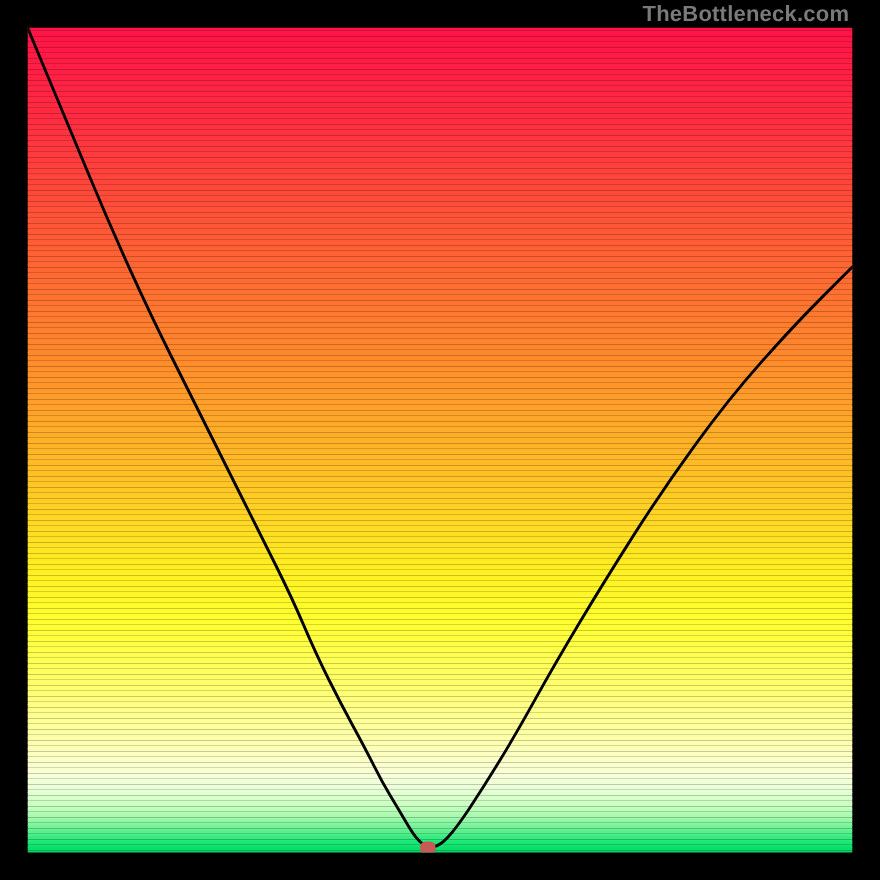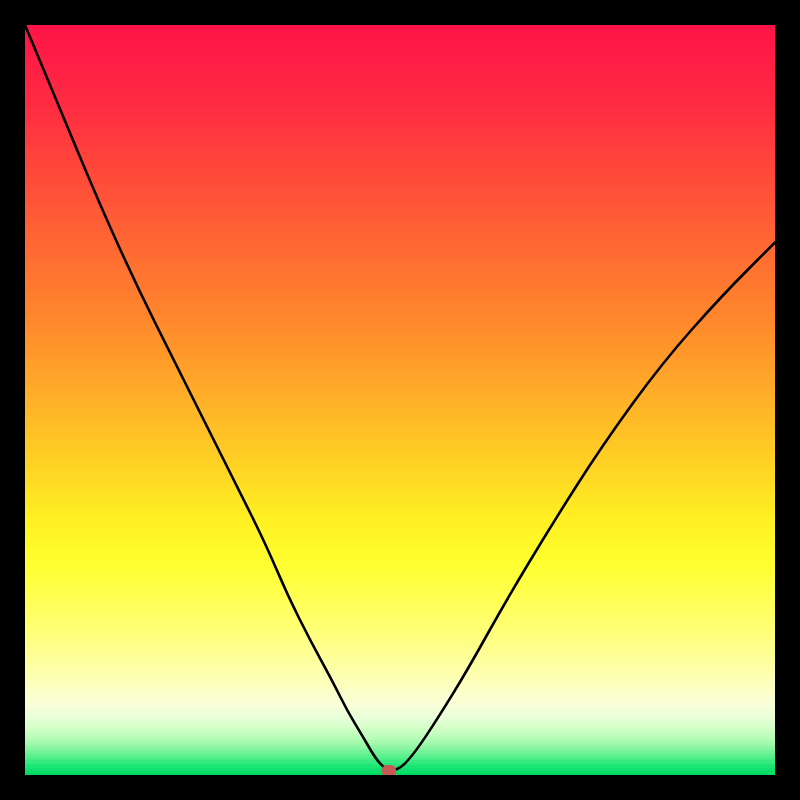--- a/index.html
+++ b/index.html
@@ -365,13 +365,14 @@
         <div class="strip" style="top:740px;height:3.1px;background:rgb(27,230,117);"></div>
         <div class="strip" style="top:742.5px;height:3.1px;background:rgb(18,225,111);"></div>
         <div class="strip" style="top:745px;height:3.1px;background:rgb(9,221,106);"></div>
         <div class="strip" style="top:747.5px;height:3.1px;background:rgb(0,217,100);"></div>
       </div>
     <svg class="curve" viewBox="0 0 750 750" preserveAspectRatio="none">
       <path id="curve-path" d="M 0.00 0.00 Q 0.00 0.00 18.75 45.00 Q 37.50 90.00 56.25 135.00 Q 75.00 180.00 93.75 221.25 Q 112.50 262.50 131.25 300.00 Q 150.00 337.50 165.00 367.50 Q 180.00 397.50 195.00 427.50 Q 210.00 457.50 225.00 487.50 Q 240.00 517.50 251.25 543.75 Q 262.50 570.00 273.75 592.50 Q 285.00 615.00 296.25 635.63 Q 307.50 656.25 315.00 671.25 Q 322.50 686.25 330.00 698.63 Q 337.50 711.00 343.13 720.75 Q 348.75 730.50 352.50 735.38 Q 356.25 740.25 360.00 742.88 Q 363.75 745.50 369.38 744.75 Q 375.00 744.00 382.50 735.75 Q 390.00 727.50 401.25 710.63 Q 412.50 693.75 427.50 669.38 Q 442.50 645.00 461.25 611.25 Q 480.00 577.50 502.50 540.00 Q 525.00 502.50 551.25 461.25 Q 577.50 420.00 607.50 378.75 Q 637.50 337.50 667.50 303.75 Q 697.50 270.00 723.75 243.75 L 750.00 217.50" fill="none" stroke="#000" stroke-width="2.6" stroke-linecap="round" stroke-linejoin="round"></path>
     </svg>
     <div class="marker" id="marker" style="left: 363.75px; top: 745.5px;"></div>
   </div>
+  <div class="watermark">TheBottleneck.com</div>
 </div>
 
 </body></html>

